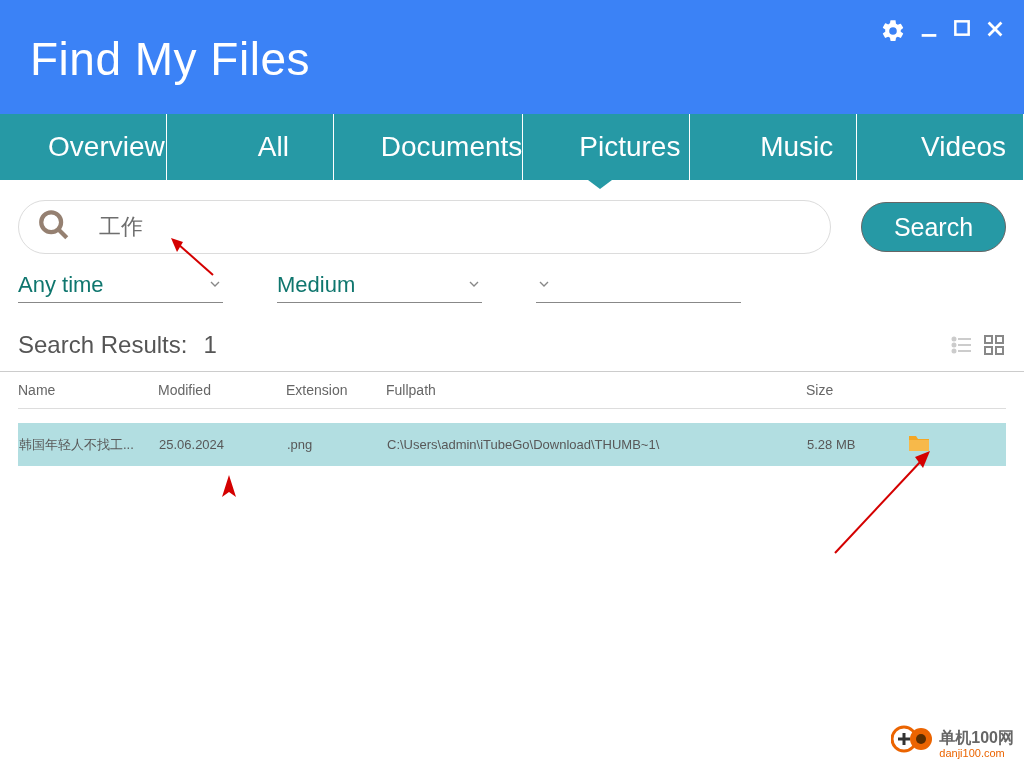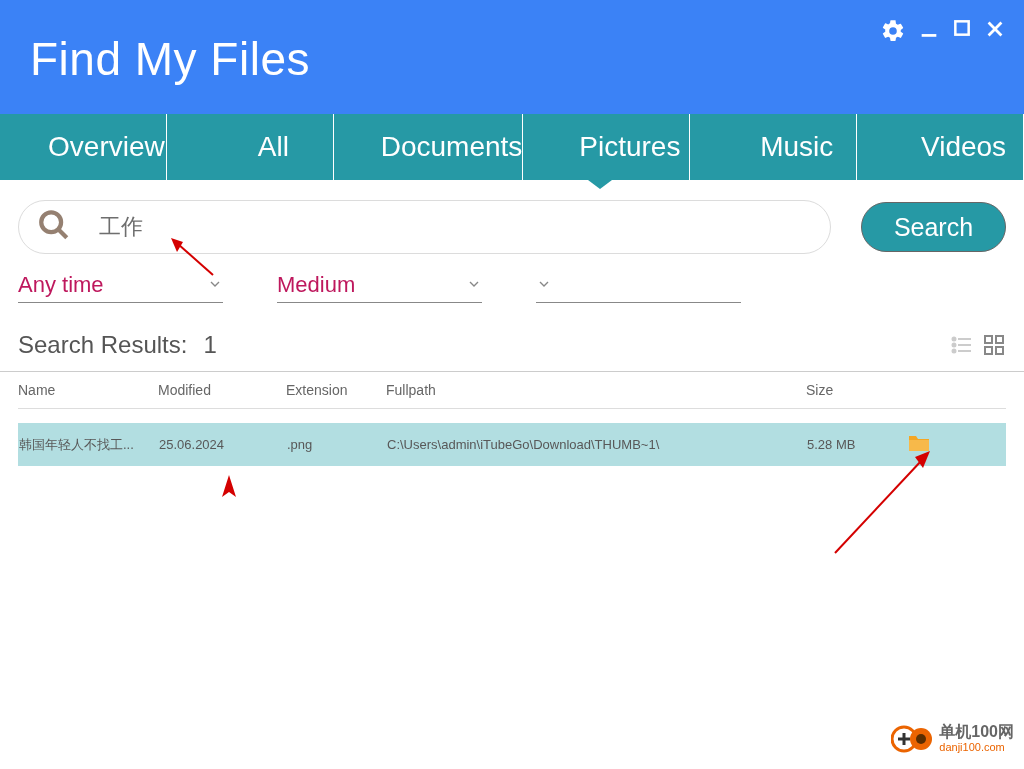--- a/index.html
+++ b/index.html
@@ -101,21 +101,21 @@
       display: flex;
       gap: 54px;
       padding: 18px 18px 0 18px;
     }
     .filter {
       width: 205px;
       border-bottom: 1px solid #888;
       padding-bottom: 4px;
       font-size: 22px;
       font-weight: 300;
-      color: #be185d;
+      color: #0f766e;
       display: flex;
       align-items: center;
       justify-content: space-between;
       cursor: pointer;
     }
     .filter .chev { color: #888; }
     .results-head {
       display: flex;
       justify-content: space-between;
       align-items: center;
@@ -158,21 +158,21 @@
     .folder-icon-btn { cursor: pointer; display: inline-flex; }
     .arrow {
       position: absolute;
       pointer-events: none;
     }
     .watermark {
       position: absolute;
       right: 10px;
       bottom: 10px;
       display: flex;
-      align-items: flex-start;
+      align-items: flex-end;
       gap: 6px;
       font-family: "Microsoft YaHei", sans-serif;
     }
     .wm-text { display: flex; flex-direction: column; line-height: 1.1; }
     .wm-top { font-size: 16px; color: #666; font-weight: bold; }
     .wm-bot { font-size: 11px; color: #eb6401; }
   </style>
 </head>
 <body>
 

